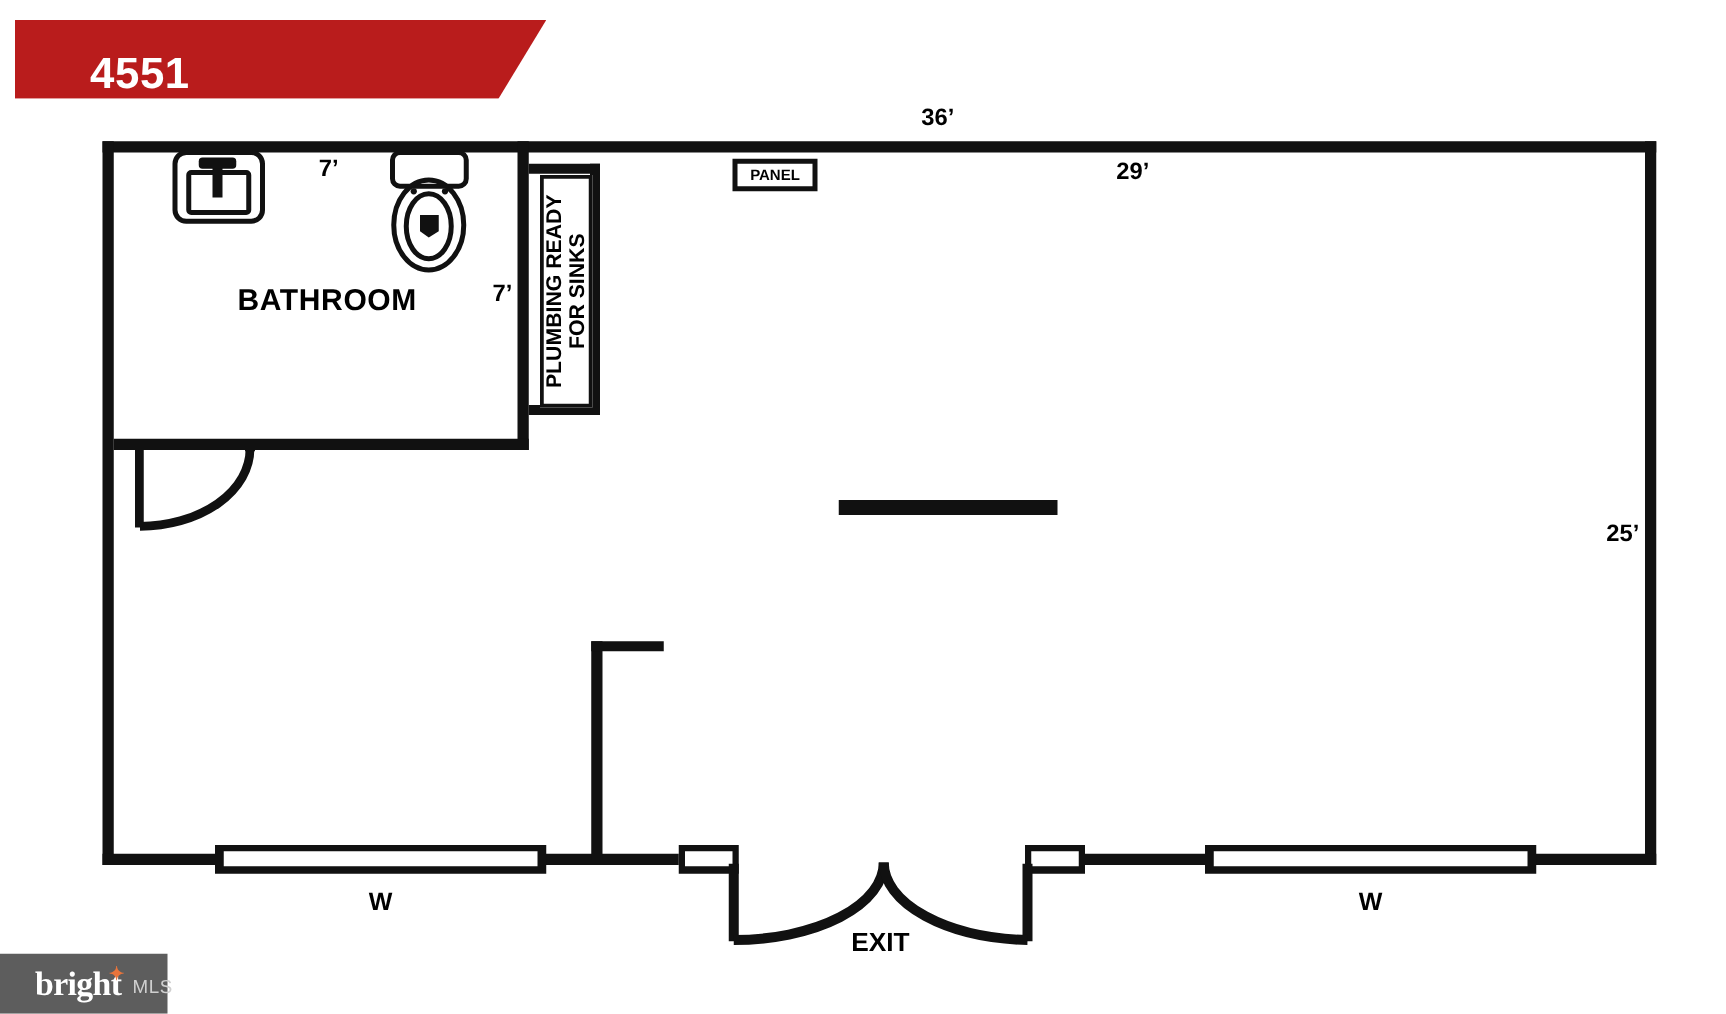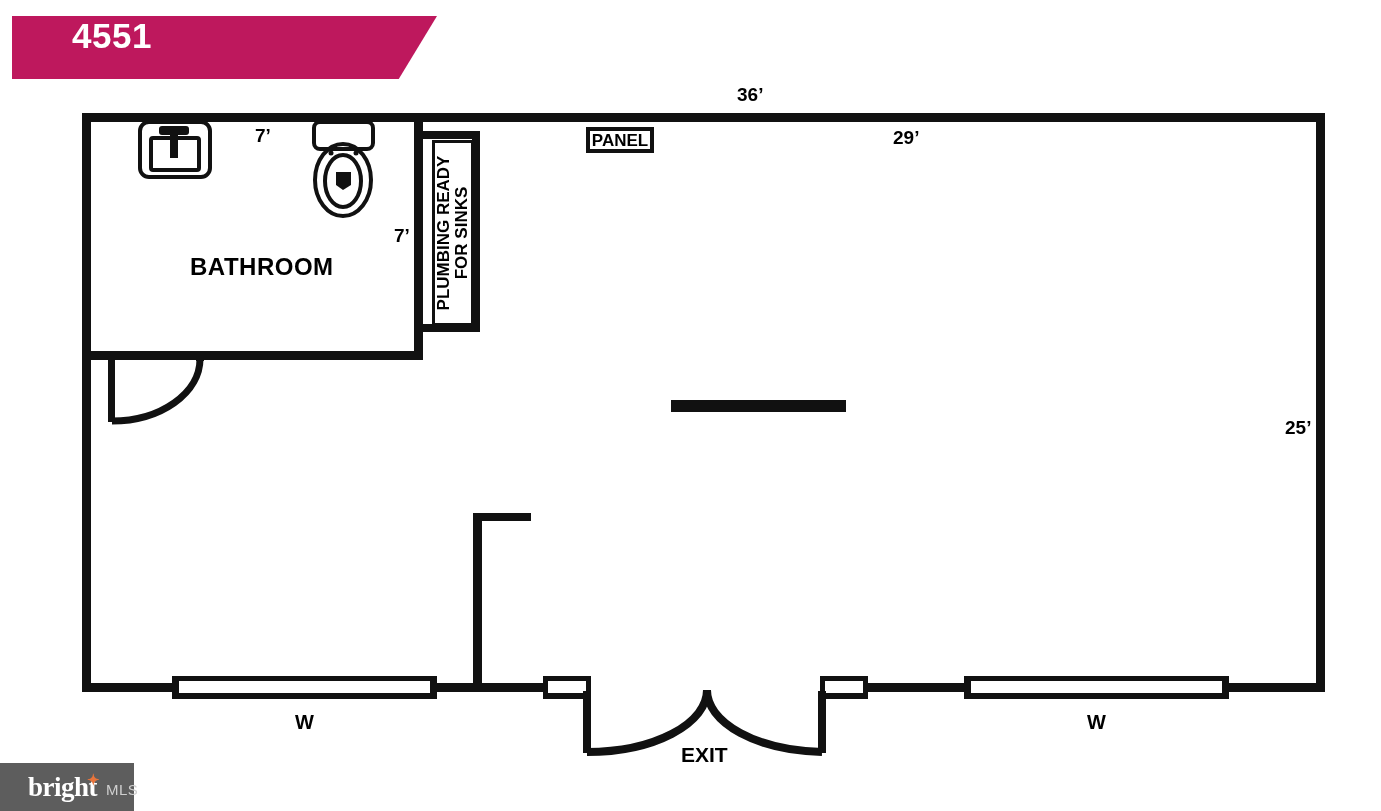--- a/index.html
+++ b/index.html
@@ -27,25 +27,25 @@
     height: 811px;
     display: block;
   }
   
   .banner {
     position: absolute;
     left: 12px;
     top: 16px;
     width: 425px;
     height: 63px;
-    background: #be185d;
+    background: #b91c1c;
     -webkit-clip-path: polygon(0 0, 100% 0, 91% 100%, 0 100%);
     clip-path: polygon(0 0, 100% 0, 91% 100%, 0 100%);
     display: flex;
-    align-items: flex-start;
+    align-items: flex-end;
   }
   .banner-text {
     color: #ffffff;
     font-size: 35px;
     font-weight: bold;
     letter-spacing: 0.5px;
     margin-left: 60px;
     font-family: "Liberation Sans", sans-serif;
   }
   
@@ -87,21 +87,21 @@
   }
   
   .plan-label {
     position: absolute;
     color: #000000;
     font-family: "Liberation Sans", sans-serif;
     font-weight: bold;
     white-space: nowrap;
     line-height: 1;
   }
-  .lbl-bathroom { left: 190px; top: 229px; font-size: 24px; letter-spacing: 0.5px; margin-top: 26px; }
+  .lbl-bathroom { left: 190px; top: 229px; font-size: 24px; letter-spacing: 0.5px; }
   .lbl-dim-36   { left: 737px; top: 85px;  font-size: 19px; text-align: right; }
   .lbl-dim-29   { left: 893px; top: 128px; font-size: 19px; }
   .lbl-dim-25   { left: 1285px; top: 418px; font-size: 19px; }
   .lbl-dim-7a   { left: 255px; top: 126px; font-size: 19px; }
   .lbl-dim-7b   { left: 394px; top: 226px; font-size: 19px; }
   .lbl-exit     { left: 681px; top: 744px; font-size: 21px; }
   .lbl-w-left   { left: 295px; top: 712px; font-size: 20px; }
   .lbl-w-right  { left: 1087px; top: 712px; font-size: 20px; }
   
   .panel-box {
@@ -112,21 +112,21 @@
     height: 26px;
     border: 4px solid #111111;
     background: #ffffff;
     box-sizing: border-box;
     display: flex;
     align-items: center;
     justify-content: center;
   }
   .panel-text {
     font-family: "Liberation Sans", sans-serif;
-    font-size: 17px;
+    font-size: 12px;
     font-weight: bold;
     color: #000000;
     line-height: 1;
   }
   
   .plumbing-box {
     position: absolute;
     left: 432px;
     top: 140px;
     width: 42px;

